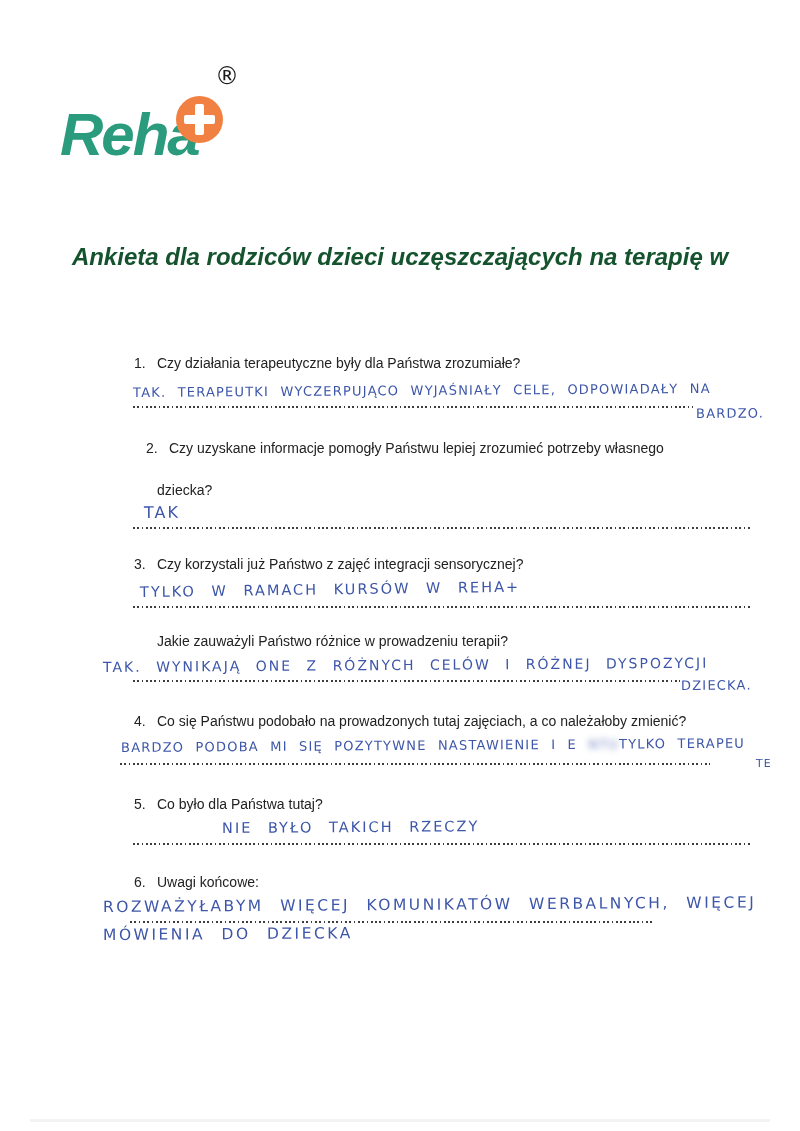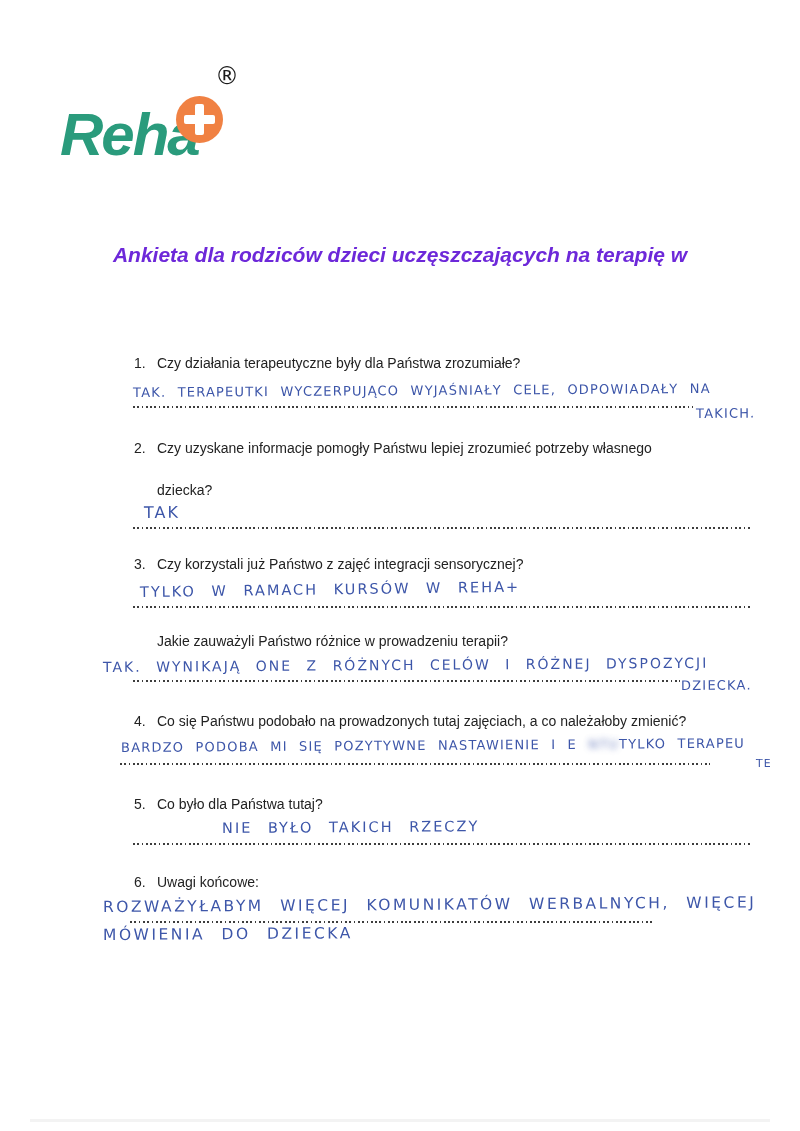--- a/index.html
+++ b/index.html
@@ -21,21 +21,21 @@
   }
   .plus-v { position:absolute; left:19px; top:8px; width:9px; height:31px; background:#fff; border-radius:2px; }
   .plus-h { position:absolute; left:8px; top:19px; width:31px; height:9px; background:#fff; border-radius:2px; }
   .logo-reg {
     position:absolute; left:215px; top:62px;
     font-family:"DejaVu Sans", sans-serif; font-size:24px; color:#1a1a1a;
   }
   
   .title-line {
     position:absolute; left:0; width:100%; text-align:center;
-    font-style:italic; font-weight:700; font-size:21px; color:#6d28d9;
+    font-style:italic; font-weight:700; font-size:24px; color:#14532d;
     font-family:"Liberation Sans", sans-serif;
   }
   
   .q {
     position:absolute; font-size:14px; color:var(--print_black);
     white-space:nowrap; font-family:Liberation Sans, sans-serif;margin-left:16px;
   }
   .num { display:inline-block; width:23px; }
   
   .hw {
@@ -72,25 +72,25 @@
   </div>
 
   <div class="title-line" style="top:243px;">Ankieta dla rodziców dzieci uczęszczających na terapię w</div>
 
   <div>
     <div class="q" style="left:118px; top:355px;">
       <span class="num">1.</span><span>Czy działania terapeutyczne były dla Państwa zrozumiałe?</span>
     </div>
     <div class="hw hw-sm" style="left:133px; top:385px;">TAK. TERAPEUTKI WYCZERPUJĄCO WYJAŚNIAŁY CELE, ODPOWIADAŁY NA</div>
     <div class="dots" style="left:133px; top:406px; width:560px;"></div>
-    <div class="hw hw-sm" style="left:696px; top:406px;">TAKICH.</div>
+    <div class="hw hw-sm" style="left:696px; top:406px;">BARDZO.</div>
   </div>
 
   <div>
-    <div class="q" style="left:118px; top:440px;">
+    <div class="q" style="left:130px; top:440px;">
       <span class="num">2.</span><span>Czy uzyskane informacje pomogły Państwu lepiej zrozumieć potrzeby własnego</span>
     </div>
     <div class="q" style="left:141px; top:482px;">dziecka?</div>
     <div class="hw" style="left:144px; top:503px; font-size:16px;">TAK</div>
     <div class="dots" style="left:133px; top:527px; width:617px;"></div>
   </div>
 
   <div>
     <div class="q" style="left:118px; top:556px;">
       <span class="num">3.</span><span>Czy korzystali już Państwo z zajęć integracji sensorycznej?</span>

